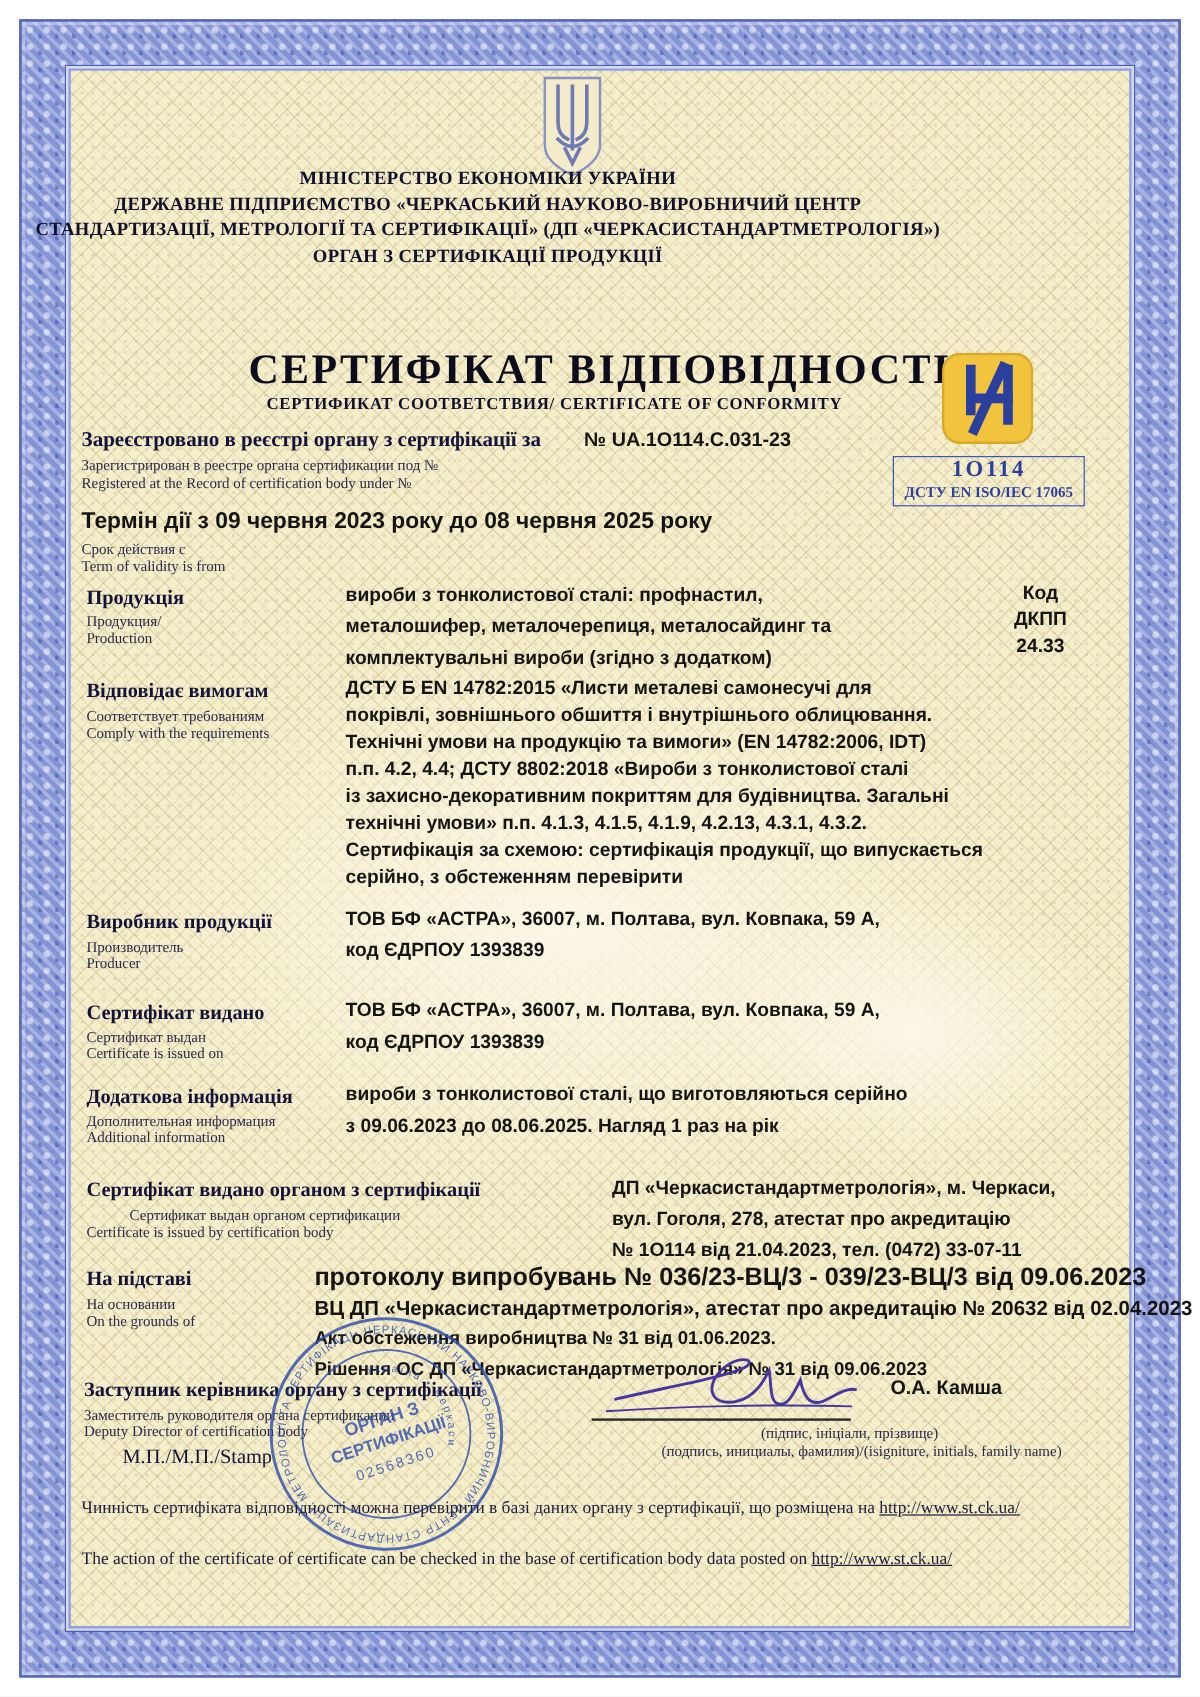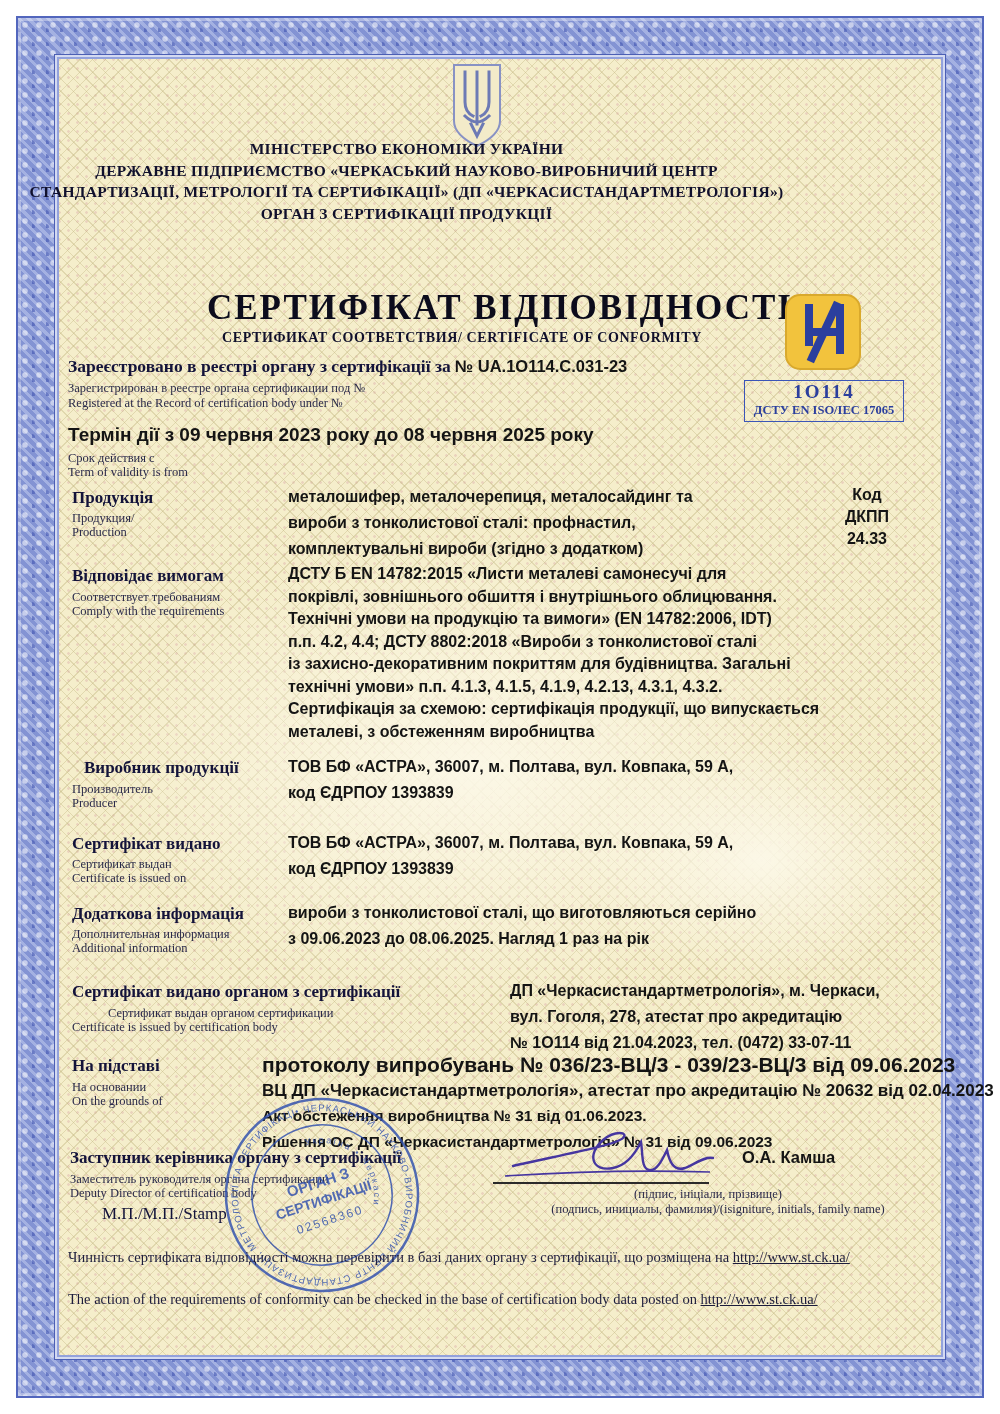--- a/index.html
+++ b/index.html
@@ -83,58 +83,58 @@
       </g>
     </svg>
   </div>
   <div class="abs badge-box" style="left:744px;top:380px;width:158px;height:40px;">
     <div class="serif" style="font-weight:bold;font-size:19px;letter-spacing:2px;line-height:22px;">1О114</div>
     <div class="serif" style="font-weight:bold;font-size:12.5px;line-height:14px;">ДСТУ EN ISO/IEC 17065</div>
   </div>
 
   <div class="abs nw" style="left:68px;top:356px;">
     <span class="serif" style="font-weight:bold;font-size:17.5px;color:#13133a;">Зареєстровано в реєстрі органу з сертифікації за</span>
-    <span class="sans" style="font-weight:bold;font-size:16.5px;color:#141414;">№ UA.1О114.C.031-23</span>
+    <span class="sans" style="font-weight:bold;font-size:16.5px;color:#141414;margin-left:32px;">№ UA.1О114.C.031-23</span>
   </div>
   <div class="abs lbl-sub nw" style="left:68px;top:381px;">Зарегистрирован в реестре органа сертификации под №</div>
   <div class="abs lbl-sub nw" style="left:68px;top:396px;">Registered at the Record of certification body under №</div>
 
   <div class="abs val nw" style="left:68px;top:424px;font-size:19px;">Термін дії з 09 червня 2023 року  до  08 червня 2025 року</div>
   <div class="abs lbl-sub nw" style="left:68px;top:451px;">Срок действия с</div>
   <div class="abs lbl-sub nw" style="left:68px;top:465px;">Term of validity is from</div>
 
   <div class="abs lbl-main nw" style="left:72px;top:488px;">Продукція</div>
   <div class="abs lbl-sub nw" style="left:72px;top:511px;">Продукция/</div>
   <div class="abs lbl-sub nw" style="left:72px;top:525px;">Production</div>
   <div class="abs" style="left:288px;top:484px;line-height:26px;">
+    <div class="val nw">вироби з тонколистової сталі: профнастил,</div>
     <div class="val nw">металошифер, металочерепиця, металосайдинг та</div>
-    <div class="val nw">вироби з тонколистової сталі: профнастил,</div>
     <div class="val nw">комплектувальні вироби (згідно з додатком)</div>
   </div>
   <div class="abs val" style="left:822px;top:484px;width:90px;text-align:center;line-height:22px;">
     <div>Код</div>
     <div>ДКПП</div>
     <div>24.33</div>
   </div>
 
   <div class="abs lbl-main nw" style="left:72px;top:566px;">Відповідає вимогам</div>
   <div class="abs lbl-sub nw" style="left:72px;top:590px;">Соответствует требованиям</div>
   <div class="abs lbl-sub nw" style="left:72px;top:604px;">Comply with the requirements</div>
   <div class="abs" style="left:288px;top:563px;line-height:22.5px;">
     <div class="val nw">ДСТУ Б EN 14782:2015 «Листи металеві самонесучі для</div>
     <div class="val nw">покрівлі, зовнішнього обшиття і внутрішнього облицювання.</div>
     <div class="val nw">Технічні умови на продукцію та вимоги» (EN 14782:2006, IDT)</div>
     <div class="val nw">п.п. 4.2, 4.4; ДСТУ 8802:2018 «Вироби з тонколистової сталі</div>
     <div class="val nw">із захисно-декоративним покриттям для будівництва. Загальні</div>
     <div class="val nw">технічні умови» п.п. 4.1.3, 4.1.5, 4.1.9, 4.2.13, 4.3.1, 4.3.2.</div>
     <div class="val nw">Сертифікація за схемою: сертифікація продукції, що випускається</div>
-    <div class="val nw">металеві, з обстеженням виробництва</div>
-  </div>
-
-  <div class="abs lbl-main nw" style="left:84px;top:758px;">Виробник продукції</div>
+    <div class="val nw">серійно, з обстеженням перевірити</div>
+  </div>
+
+  <div class="abs lbl-main nw" style="left:72px;top:758px;">Виробник продукції</div>
   <div class="abs lbl-sub nw" style="left:72px;top:782px;">Производитель</div>
   <div class="abs lbl-sub nw" style="left:72px;top:796px;">Producer</div>
   <div class="abs" style="left:288px;top:754px;line-height:26px;">
     <div class="val nw">ТОВ БФ «АСТРА», 36007, м. Полтава, вул. Ковпака, 59 А,</div>
     <div class="val nw">код ЄДРПОУ 1393839</div>
   </div>
 
   <div class="abs lbl-main nw" style="left:72px;top:834px;">Сертифікат видано</div>
   <div class="abs lbl-sub nw" style="left:72px;top:857px;">Сертификат выдан</div>
   <div class="abs lbl-sub nw" style="left:72px;top:871px;">Certificate is issued on</div>
@@ -203,15 +203,15 @@
       <text x="100" y="92" text-anchor="middle" fill="#2f4fae" font-family="Liberation Sans, sans-serif" font-weight="bold" font-size="15">ОРГАН З</text>
       <text x="100" y="110" text-anchor="middle" fill="#2f4fae" font-family="Liberation Sans, sans-serif" font-weight="bold" font-size="14">СЕРТИФІКАЦІЇ</text>
       <text x="100" y="130" text-anchor="middle" fill="#2f4fae" font-family="Liberation Sans, sans-serif" font-size="12" letter-spacing="2">02568360</text>
     </svg>
   </div>
 
   <div class="abs footer-line" style="left:68px;top:1249px;">
     <span>Чинність сертифіката відповідності можна перевірити в базі даних органу з сертифікації, що розміщена на </span><span class="url">http://www.st.ck.ua/</span>
   </div>
   <div class="abs footer-line" style="left:68px;top:1291px;">
-    <span>The action of the requirements of conformity can be checked in the base of certification body data posted on </span><span class="url">http://www.st.ck.ua/</span>
+    <span>The action of the certificate of certificate can be checked in the base of certification body data posted on </span><span class="url">http://www.st.ck.ua/</span>
   </div>
 </div>
 
 </body></html>

